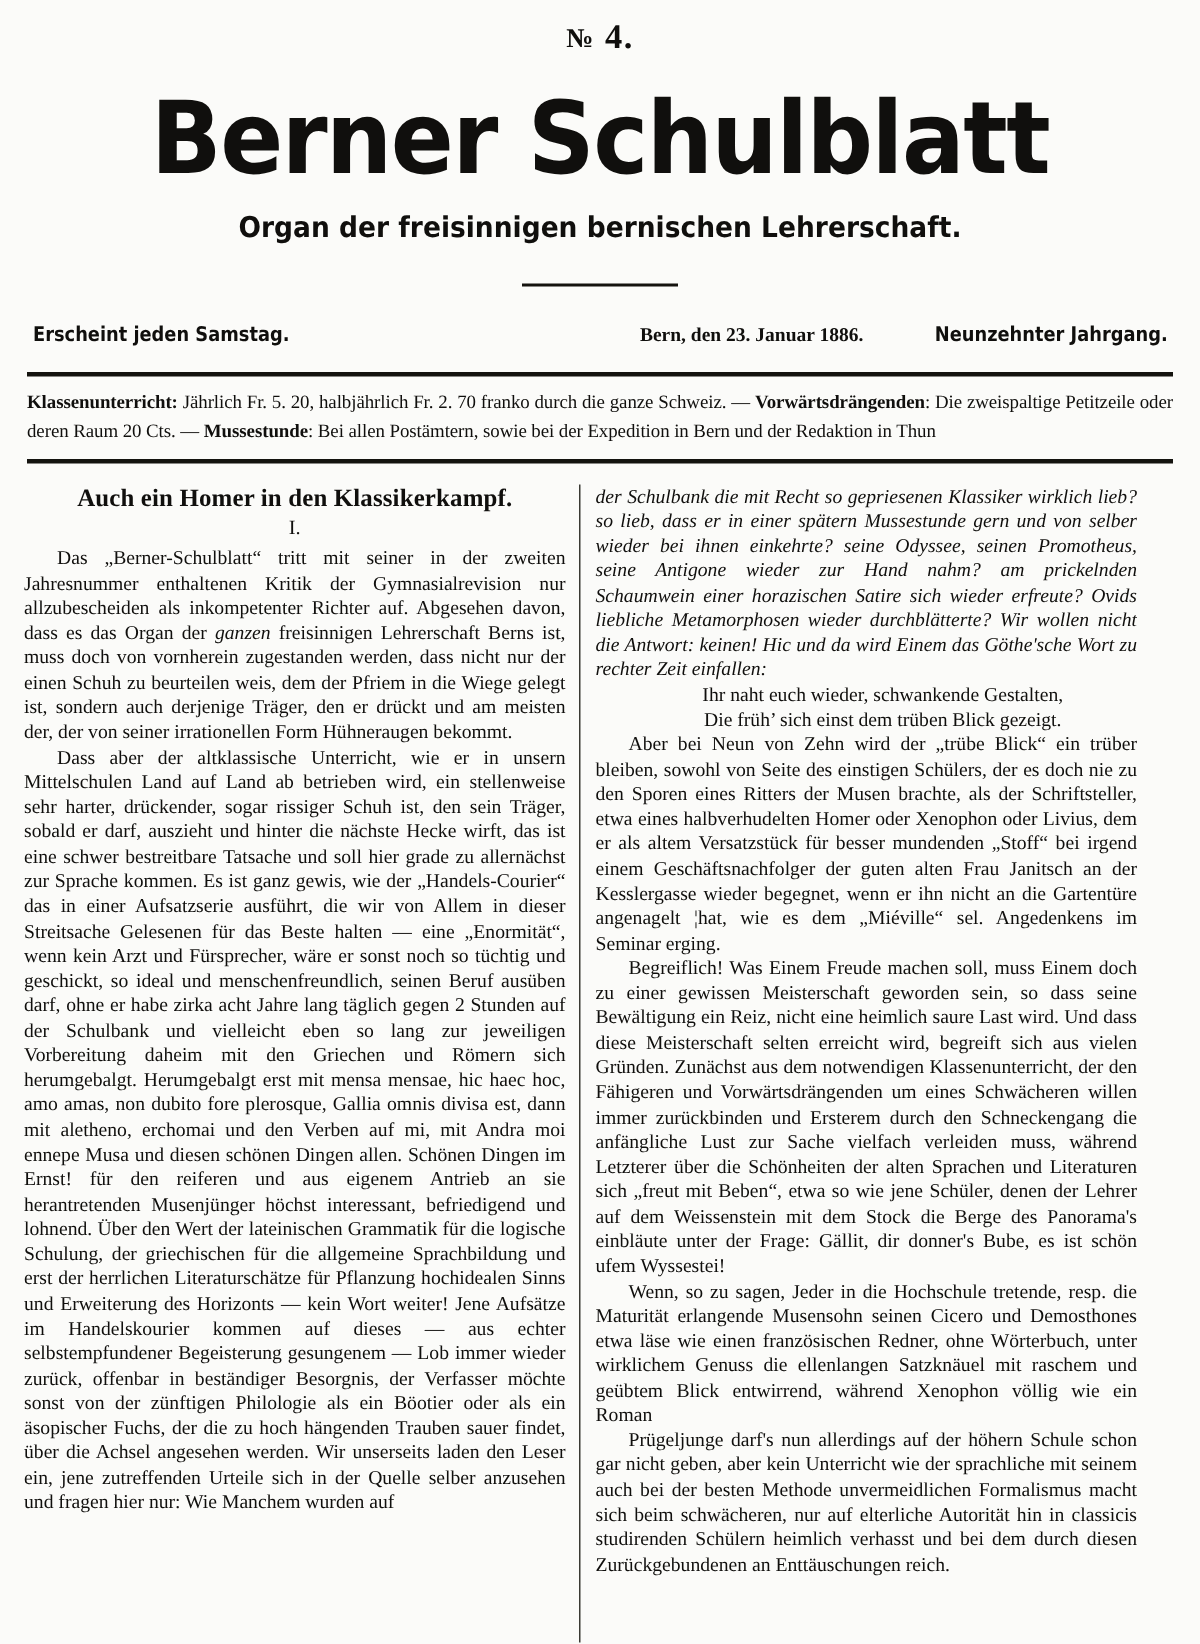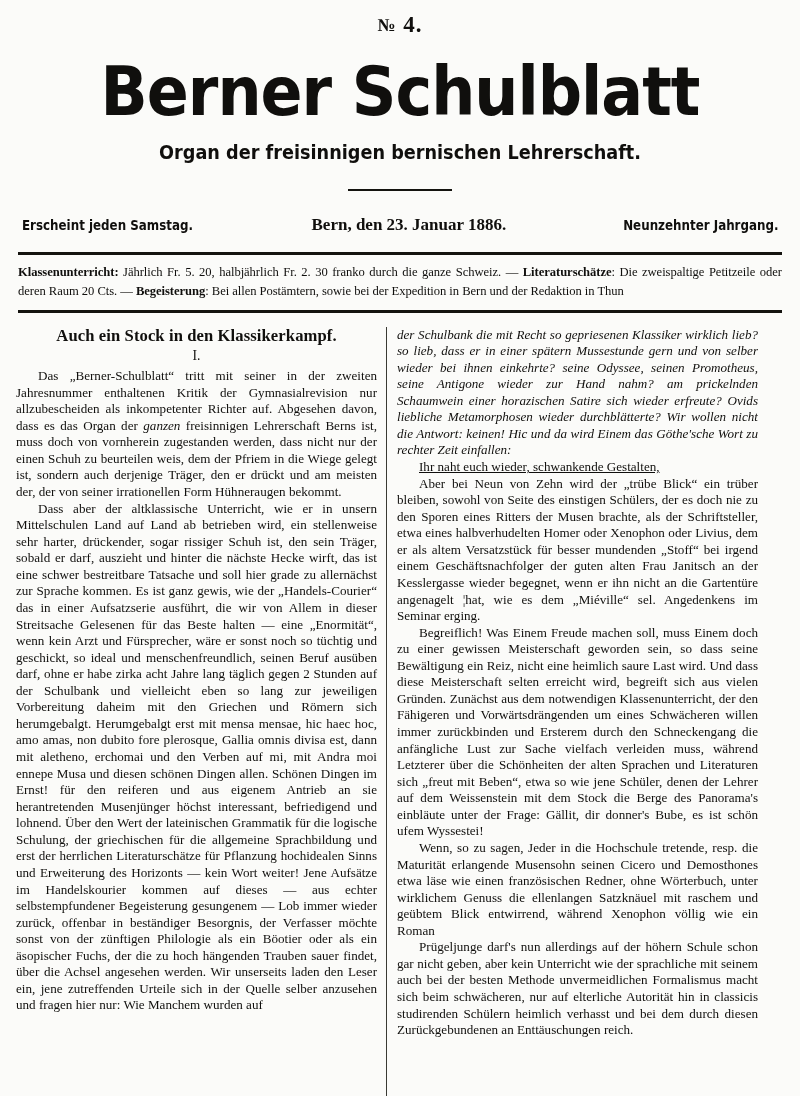--- a/index.html
+++ b/index.html
@@ -76,24 +76,24 @@
     font-family: "DejaVu Sans", sans-serif;
     font-weight: bold;
     font-size: 13.5px;
     transform: scaleX(0.88);
     transform-origin: left center;
     white-space: nowrap;
     flex: 0 0 auto;
   }
   .publine .center {
     flex: 1 1 auto;
-    text-align: center;
-    font-family: "Liberation Serif", serif;
-    font-weight: bold;
-    font-size: 17px;
+    text-align: right;
+    font-family: "Liberation Serif", serif;
+    font-weight: bold;
+    font-size: 13px;
     white-space: nowrap;
   }
   .publine .right {
     font-family: "DejaVu Sans", sans-serif;
     font-weight: bold;
     font-size: 13.5px;
     transform: scaleX(0.88);
     transform-origin: right center;
     white-space: nowrap;
     flex: 0 0 auto;
@@ -151,22 +151,21 @@
   }
   .col p {
     margin: 0;
     text-indent: 22px;
   }
   .col p.cont { text-indent: 0; font-style: italic; }
   .col p i { font-style: italic; margin-top: 42px; }
   .verse {
     margin: 0;
     text-indent: 30px;
-    text-align: left;
-    text-decoration: underline;
+    text-align: center;
   }
 </style>
 </head>
 <body>
 
 <div class="page">
 
   <div class="issue-no">
     <span class="numero">№</span>
     <span>4.</span>
@@ -180,37 +179,38 @@
 
   <div class="publine">
     <div class="left">Erscheint jeden Samstag.</div>
     <div class="center">Bern, den 23. Januar 1886.</div>
     <div class="right">Neunzehnter Jahrgang.</div>
   </div>
 
   <div class="rule-thick"></div>
 
   <div class="subscription">
-    <b>Klassenunterricht:</b><span> Jährlich Fr. 5. 20, halbjährlich Fr. 2. 30 franko durch die ganze Schweiz. — </span><b>Literaturschätze</b><span>: Die zweispaltige Petitzeile oder deren Raum 20 Cts. — </span><b>Begeisterung</b><span>: Bei allen Postämtern, sowie bei der Expedition in Bern und der Redaktion in Thun</span>
+    <b>Klassenunterricht:</b><span> Jährlich Fr. 5. 20, halbjährlich Fr. 2. 70 franko durch die ganze Schweiz. — </span><b>Vorwärtsdrängenden</b><span>: Die zweispaltige Petitzeile oder deren Raum 20 Cts. — </span><b>Mussestunde</b><span>: Bei allen Postämtern, sowie bei der Expedition in Bern und der Redaktion in Thun</span>
   </div>
 
   <div class="rule-thick bottom"></div>
 
   <div class="columns">
 
     <div class="col left">
-      <div class="art-title">Auch ein Stock in den Klassikerkampf.</div>
+      <div class="art-title">Auch ein Homer in den Klassikerkampf.</div>
       <div class="art-section">I.</div>
       <p><span>Das „Berner-Schulblatt“ tritt mit seiner in der zweiten Jahresnummer enthaltenen Kritik der Gymnasialrevision nur allzubescheiden als inkompetenter Richter auf. Abgesehen davon, dass es das Organ der </span><i>ganzen</i><span> freisinnigen Lehrerschaft Berns ist, muss doch von vornherein zugestanden werden, dass nicht nur der einen Schuh zu beurteilen weis, dem der Pfriem in die Wiege gelegt ist, sondern auch derjenige Träger, den er drückt und am meisten der, der von seiner irrationellen Form Hühneraugen bekommt.</span></p>
       <p>Dass aber der altklassische Unterricht, wie er in unsern Mittelschulen Land auf Land ab betrieben wird, ein stellenweise sehr harter, drückender, sogar rissiger Schuh ist, den sein Träger, sobald er darf, auszieht und hinter die nächste Hecke wirft, das ist eine schwer bestreitbare Tatsache und soll hier grade zu allernächst zur Sprache kommen. Es ist ganz gewis, wie der „Handels-Courier“ das in einer Aufsatzserie ausführt, die wir von Allem in dieser Streitsache Gelesenen für das Beste halten — eine „Enormität“, wenn kein Arzt und Fürsprecher, wäre er sonst noch so tüchtig und geschickt, so ideal und menschenfreundlich, seinen Beruf ausüben darf, ohne er habe zirka acht Jahre lang täglich gegen 2 Stunden auf der Schulbank und vielleicht eben so lang zur jeweiligen Vorbereitung daheim mit den Griechen und Römern sich herumgebalgt. Herumgebalgt erst mit mensa mensae, hic haec hoc, amo amas, non dubito fore plerosque, Gallia omnis divisa est, dann mit aletheno, erchomai und den Verben auf mi, mit Andra moi ennepe Musa und diesen schönen Dingen allen. Schönen Dingen im Ernst! für den reiferen und aus eigenem Antrieb an sie herantretenden Musenjünger höchst interessant, befriedigend und lohnend. Über den Wert der lateinischen Grammatik für die logische Schulung, der griechischen für die allgemeine Sprachbildung und erst der herrlichen Literaturschätze für Pflanzung hochidealen Sinns und Erweiterung des Horizonts — kein Wort weiter! Jene Aufsätze im Handelskourier kommen auf dieses — aus echter selbstempfundener Begeisterung gesungenem — Lob immer wieder zurück, offenbar in beständiger Besorgnis, der Verfasser möchte sonst von der zünftigen Philologie als ein Böotier oder als ein äsopischer Fuchs, der die zu hoch hängenden Trauben sauer findet, über die Achsel angesehen werden. Wir unserseits laden den Leser ein, jene zutreffenden Urteile sich in der Quelle selber anzusehen und fragen hier nur: Wie Manchem wurden auf</p>
     </div>
 
     <div class="col right">
       <p class="cont">der Schulbank die mit Recht so gepriesenen Klassiker wirklich lieb? so lieb, dass er in einer spätern Mussestunde gern und von selber wieder bei ihnen einkehrte? seine Odyssee, seinen Promotheus, seine Antigone wieder zur Hand nahm? am prickelnden Schaumwein einer horazischen Satire sich wieder erfreute? Ovids liebliche Metamorphosen wieder durchblätterte? Wir wollen nicht die Antwort: keinen! Hic und da wird Einem das Göthe'sche Wort zu rechter Zeit einfallen:</p>
       <p class="verse">Ihr naht euch wieder, schwankende Gestalten,</p>
+      <p class="verse">Die früh’ sich einst dem trüben Blick gezeigt.</p>
       <p>Aber bei Neun von Zehn wird der „trübe Blick“ ein trüber bleiben, sowohl von Seite des einstigen Schülers, der es doch nie zu den Sporen eines Ritters der Musen brachte, als der Schriftsteller, etwa eines halbverhudelten Homer oder Xenophon oder Livius, dem er als altem Versatzstück für besser mundenden „Stoff“ bei irgend einem Geschäftsnachfolger der guten alten Frau Janitsch an der Kesslergasse wieder begegnet, wenn er ihn nicht an die Gartentüre angenagelt ¦hat, wie es dem „Miéville“ sel. Angedenkens im Seminar erging.</p>
       <p>Begreiflich! Was Einem Freude machen soll, muss Einem doch zu einer gewissen Meisterschaft geworden sein, so dass seine Bewältigung ein Reiz, nicht eine heimlich saure Last wird. Und dass diese Meisterschaft selten erreicht wird, begreift sich aus vielen Gründen. Zunächst aus dem notwendigen Klassenunterricht, der den Fähigeren und Vorwärtsdrängenden um eines Schwächeren willen immer zurückbinden und Ersterem durch den Schneckengang die anfängliche Lust zur Sache vielfach verleiden muss, während Letzterer über die Schönheiten der alten Sprachen und Literaturen sich „freut mit Beben“, etwa so wie jene Schüler, denen der Lehrer auf dem Weissenstein mit dem Stock die Berge des Panorama's einbläute unter der Frage: Gällit, dir donner's Bube, es ist schön ufem Wyssestei!</p>
       <p>Wenn, so zu sagen, Jeder in die Hochschule tretende, resp. die Maturität erlangende Musensohn seinen Cicero und Demosthones etwa läse wie einen französischen Redner, ohne Wörterbuch, unter wirklichem Genuss die ellenlangen Satzknäuel mit raschem und geübtem Blick entwirrend, während Xenophon völlig wie ein Roman</p>
       <p>Prügeljunge darf's nun allerdings auf der höhern Schule schon gar nicht geben, aber kein Unterricht wie der sprachliche mit seinem auch bei der besten Methode unvermeidlichen Formalismus macht sich beim schwächeren, nur auf elterliche Autorität hin in classicis studirenden Schülern heimlich verhasst und bei dem durch diesen Zurückgebundenen an Enttäuschungen reich.</p>
     </div>
 
   </div>
 
 </div>
 

